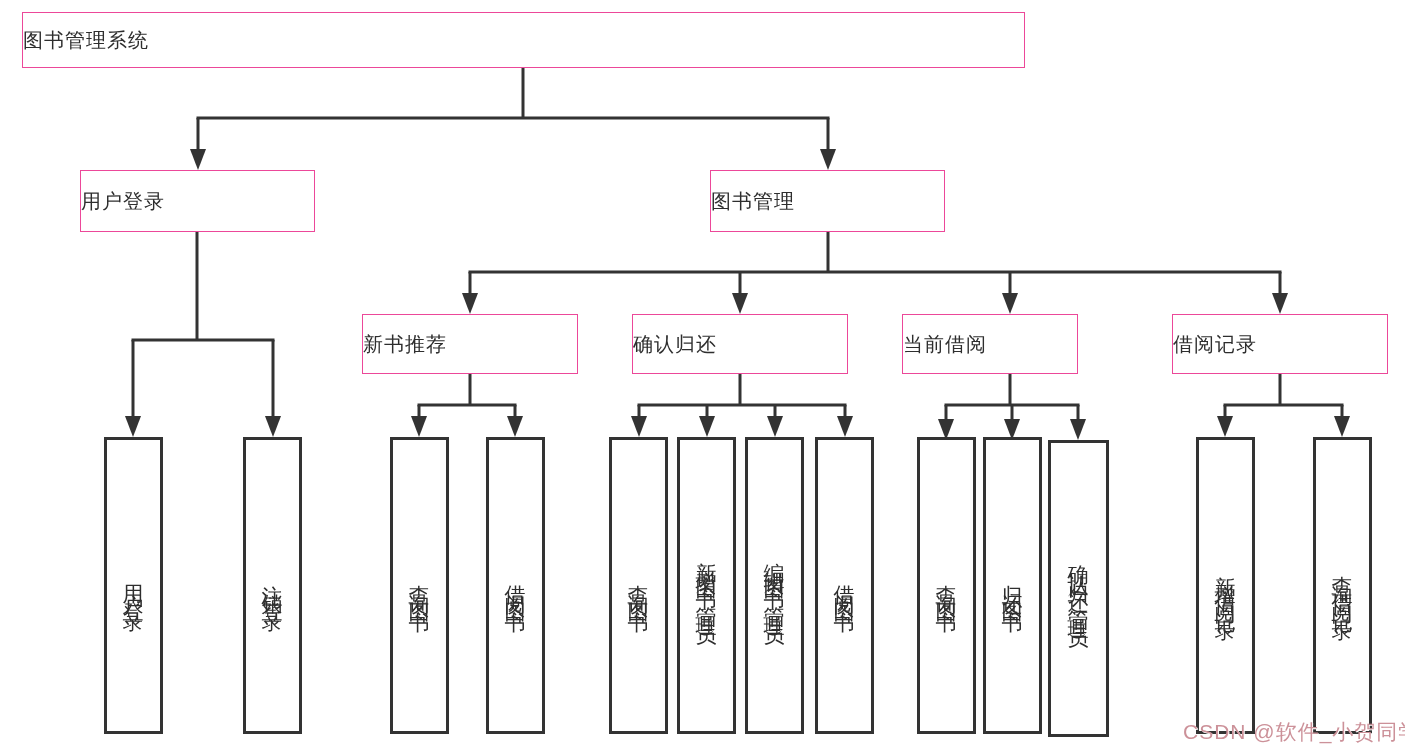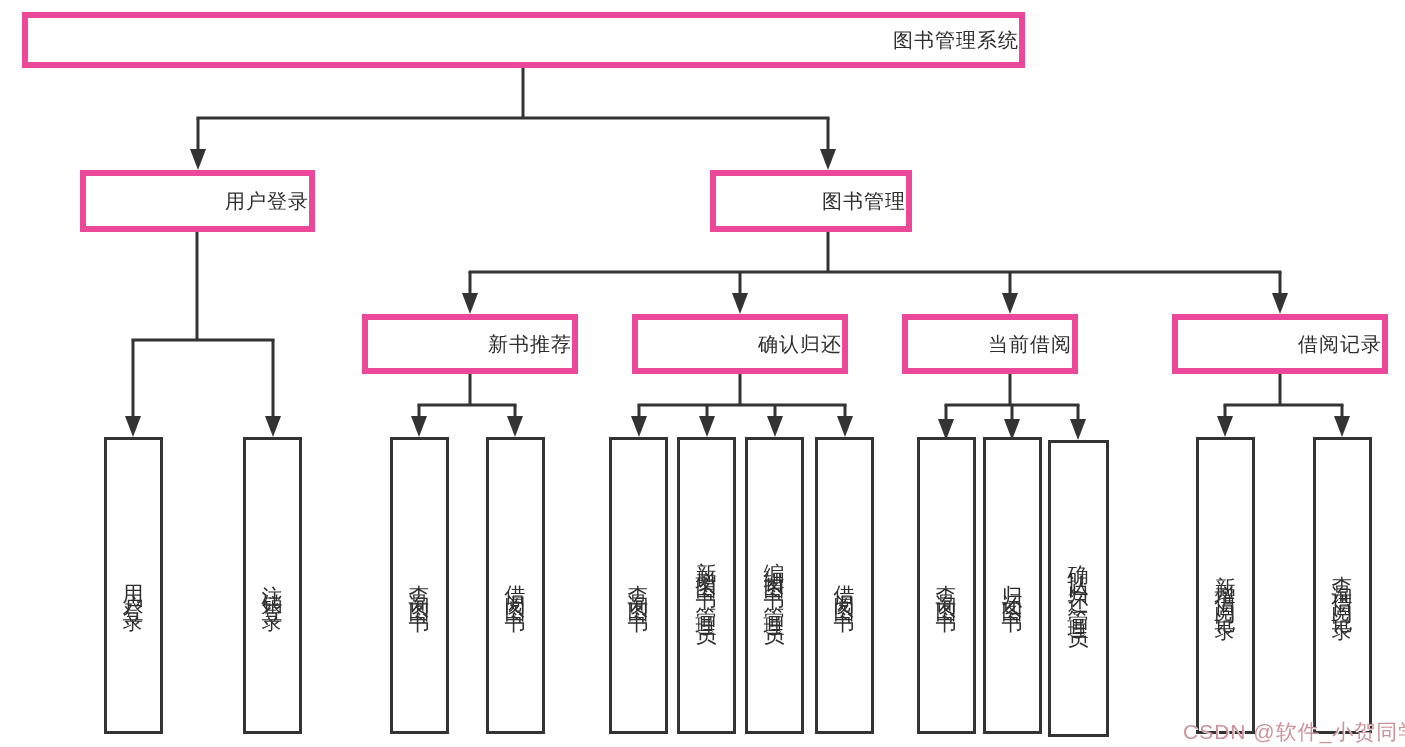--- a/index.html
+++ b/index.html
@@ -2,37 +2,37 @@
 <html><head>
 <meta charset="utf-8">
 <style>
   html,body{margin:0;padding:0;background:#ffffff;}
   #canvas{
     position:relative;width:1405px;height:747px;background:#ffffff;overflow:hidden;
     font-family:"Liberation Sans","DejaVu Sans",sans-serif;color:#2e2e2e;
   }
   #connectors{position:absolute;left:0;top:0;width:1405px;height:747px;pointer-events:none;}
   .hbox{
-    position:absolute;box-sizing:border-box;border:6px solid #ec4899;background:#ffffff;
-    display:flex;align-items:center;justify-content:flex-end;
+    position:absolute;box-sizing:border-box;border:1px solid #ec4899;background:#ffffff;
+    display:flex;align-items:center;justify-content:flex-start;
     font-size:20px;letter-spacing:1px;white-space:nowrap;
   }
   .leaf{
     position:absolute;box-sizing:border-box;border:3px solid #333333;background:#ffffff;
     display:flex;align-items:center;justify-content:center;
     top:437px;width:59px;height:297px;
   }
   .leaf .vtext{
     writing-mode:vertical-rl;text-orientation:mixed;
     font-size:21px;line-height:1;letter-spacing:9px;white-space:nowrap;
   }
   
   #n-root{left:22px;top:12px;width:1003px;height:56px;}
   #n-user-login{left:80px;top:170px;width:235px;height:62px;}
-  #n-book-mgmt{left:710px;top:170px;width:202px;height:62px;padding-left:17px;}
+  #n-book-mgmt{left:710px;top:170px;width:235px;height:62px;}
   #n-new-book{left:362px;top:314px;width:216px;height:60px;font-family:Liberation Serif, serif;}
   #n-borrow{left:632px;top:314px;width:216px;height:60px;}
   #n-current{left:902px;top:314px;width:176px;height:60px;}
   #n-records{left:1172px;top:314px;width:216px;height:60px;}
   #l-user-login{left:104px;}
   #l-logout{left:243px;}
   #l-rec-query{left:390px;}
   #l-rec-borrow{left:486px;}
   #l-bb-query{left:609px;}
   #l-bb-add{left:677px;}

